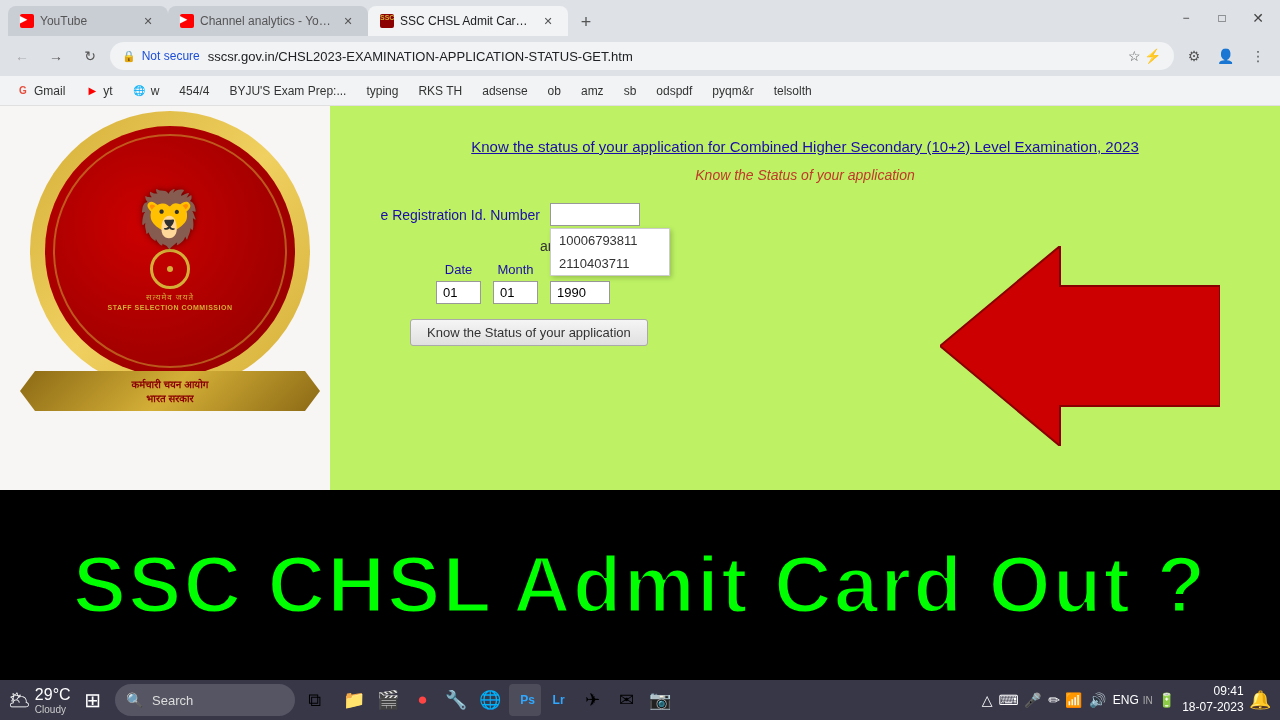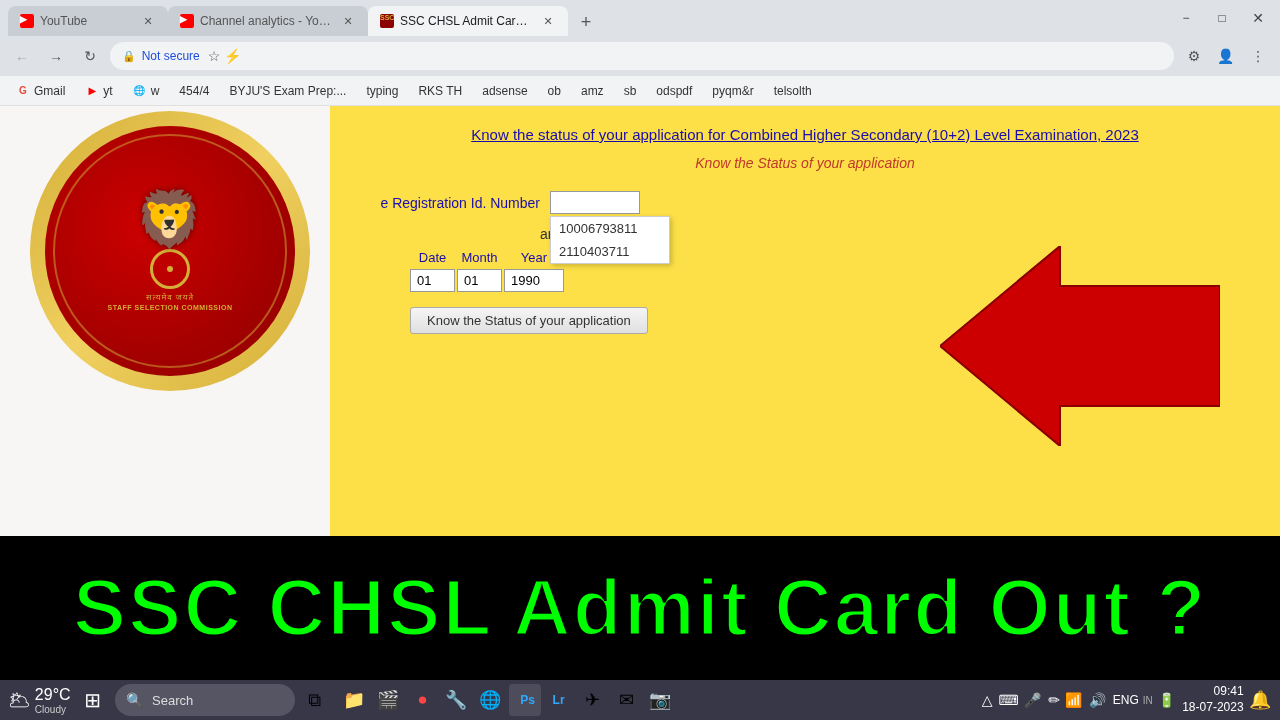--- a/index.html
+++ b/index.html
@@ -247,22 +247,22 @@
       height: 310px;
     }
 
     
     .form-area {
       position: absolute;
       left: 330px;
       top: 0;
       right: 0;
       bottom: 0;
-      background: #fde047;
-      padding: 20px 30px;
+      background: #bef264;
+      padding: 32px 30px;
     }
 
     .page-title-link {
       color: #1a0dab;
       text-decoration: underline;
       font-size: 15px;
       font-weight: normal;
       text-align: center;
       display: block;
       margin-bottom: 12px;
@@ -338,21 +338,21 @@
       width: 280px;
       height: 200px;
     }
 
     
     .thumbnail-text {
       position: absolute;
       bottom: 0;
       left: 0;
       right: 0;
-      height: 144px;
+      height: 190px;
       background: #000;
       display: flex;
       align-items: center;
       justify-content: center;
       padding: 2px 20px;
     }
 
     .thumbnail-heading {
       font-size: 80px;
       font-weight: 900;
@@ -504,20 +504,21 @@
   </div>
 
   <div class="address-bar">
     <div class="nav-btn disabled">←</div>
     <div class="nav-btn">→</div>
     <div class="nav-btn">↻</div>
 
     <div class="url-bar">
       <span class="url-lock">🔒</span>
       <span style="color:#1d4ed8;font-size:12px;margin-right:2px;">Not secure</span>
+      <span class="url-text">sscsr.gov.in/CHSL2023-EXAMINATION-APPLICATION-STATUS-GET.htm</span>
       <div class="url-icons">
         <span class="url-icon">☆</span>
         <span class="url-icon">⚡</span>
       </div>
     </div>
 
     <div class="toolbar-icons">
       <div class="toolbar-icon">⚙</div>
       <div class="toolbar-icon">👤</div>
       <div class="toolbar-icon">⋮</div>
@@ -588,20 +589,24 @@
             <div style="font-size:55px;line-height:1;color:#d4af37;filter:drop-shadow(0 0 3px rgba(0,0,0,0.5));">🦁</div>
 
             <div style="width:40px;height:40px;border-radius:50%;border:3px solid #d4af37;margin:2px 0;display:flex;align-items:center;justify-content:center;">
               <div style="width:6px;height:6px;border-radius:50%;background:#d4af37;"></div>
             </div>
             <div style="color:#d4af37;font-size:8px;font-weight:normal;letter-spacing:1px;text-align:center;padding:0 20px;">सत्यमेव जयते</div>
             <div style="color:#d4af37;font-size:7px;font-weight:bold;letter-spacing:0.5px;text-align:center;padding:0 10px;margin-top:2px;">STAFF SELECTION COMMISSION</div>
           </div>
         </div>
 
+        <div style="position:absolute;bottom:-20px;left:-10px;right:-10px;background:linear-gradient(135deg,#8b6914,#d4af37,#8b6914);color:#8b0000;font-weight:bold;font-size:10px;text-align:center;padding:6px;border-radius:5px;clip-path:polygon(5% 0%,95% 0%,100% 50%,95% 100%,5% 100%,0% 50%);">
+          <div>कर्मचारी चयन आयोग</div>
+          <div>भारत सरकार</div>
+        </div>
       </div>
     </div>
 
     <div class="form-area">
 
       <a href="#" class="page-title-link">Know the status of your application  for Combined Higher Secondary (10+2) Level Examination, 2023</a>
 
       <div class="page-subtitle">Know the Status of your application</div>
 
       <div class="form-row">
@@ -613,21 +618,21 @@
             <div class="autocomplete-item">10006793811</div>
             <div class="autocomplete-item">2110403711</div>
           </div>
         </div>
       </div>
 
       <div style="display:flex;align-items:center;margin:8px 0 8px 50px;">
         <span style="color:#333;font-size:14px;margin-left:130px;">and</span>
       </div>
 
-      <div style="display:flex;align-items:center;gap:2px;margin-bottom:15px;margin-left:50px;">
+      <div style="display:flex;align-items:center;gap:12px;margin-bottom:15px;margin-left:76px;">
         <div style="display:flex;flex-direction:column;align-items:center;gap:4px;">
           <label style="color:#1a0dab;font-size:13px;">Date</label>
           <input type="text" class="form-input" value="01" style="width: 45px;">
         </div>
         <div style="display:flex;flex-direction:column;align-items:center;gap:4px;">
           <label style="color:#1a0dab;font-size:13px;">Month</label>
           <input type="text" class="form-input" value="01" style="width: 45px;">
         </div>
         <div style="display:flex;flex-direction:column;align-items:center;gap:4px;">
           <label style="color:#1a0dab;font-size:13px;">Year</label>

